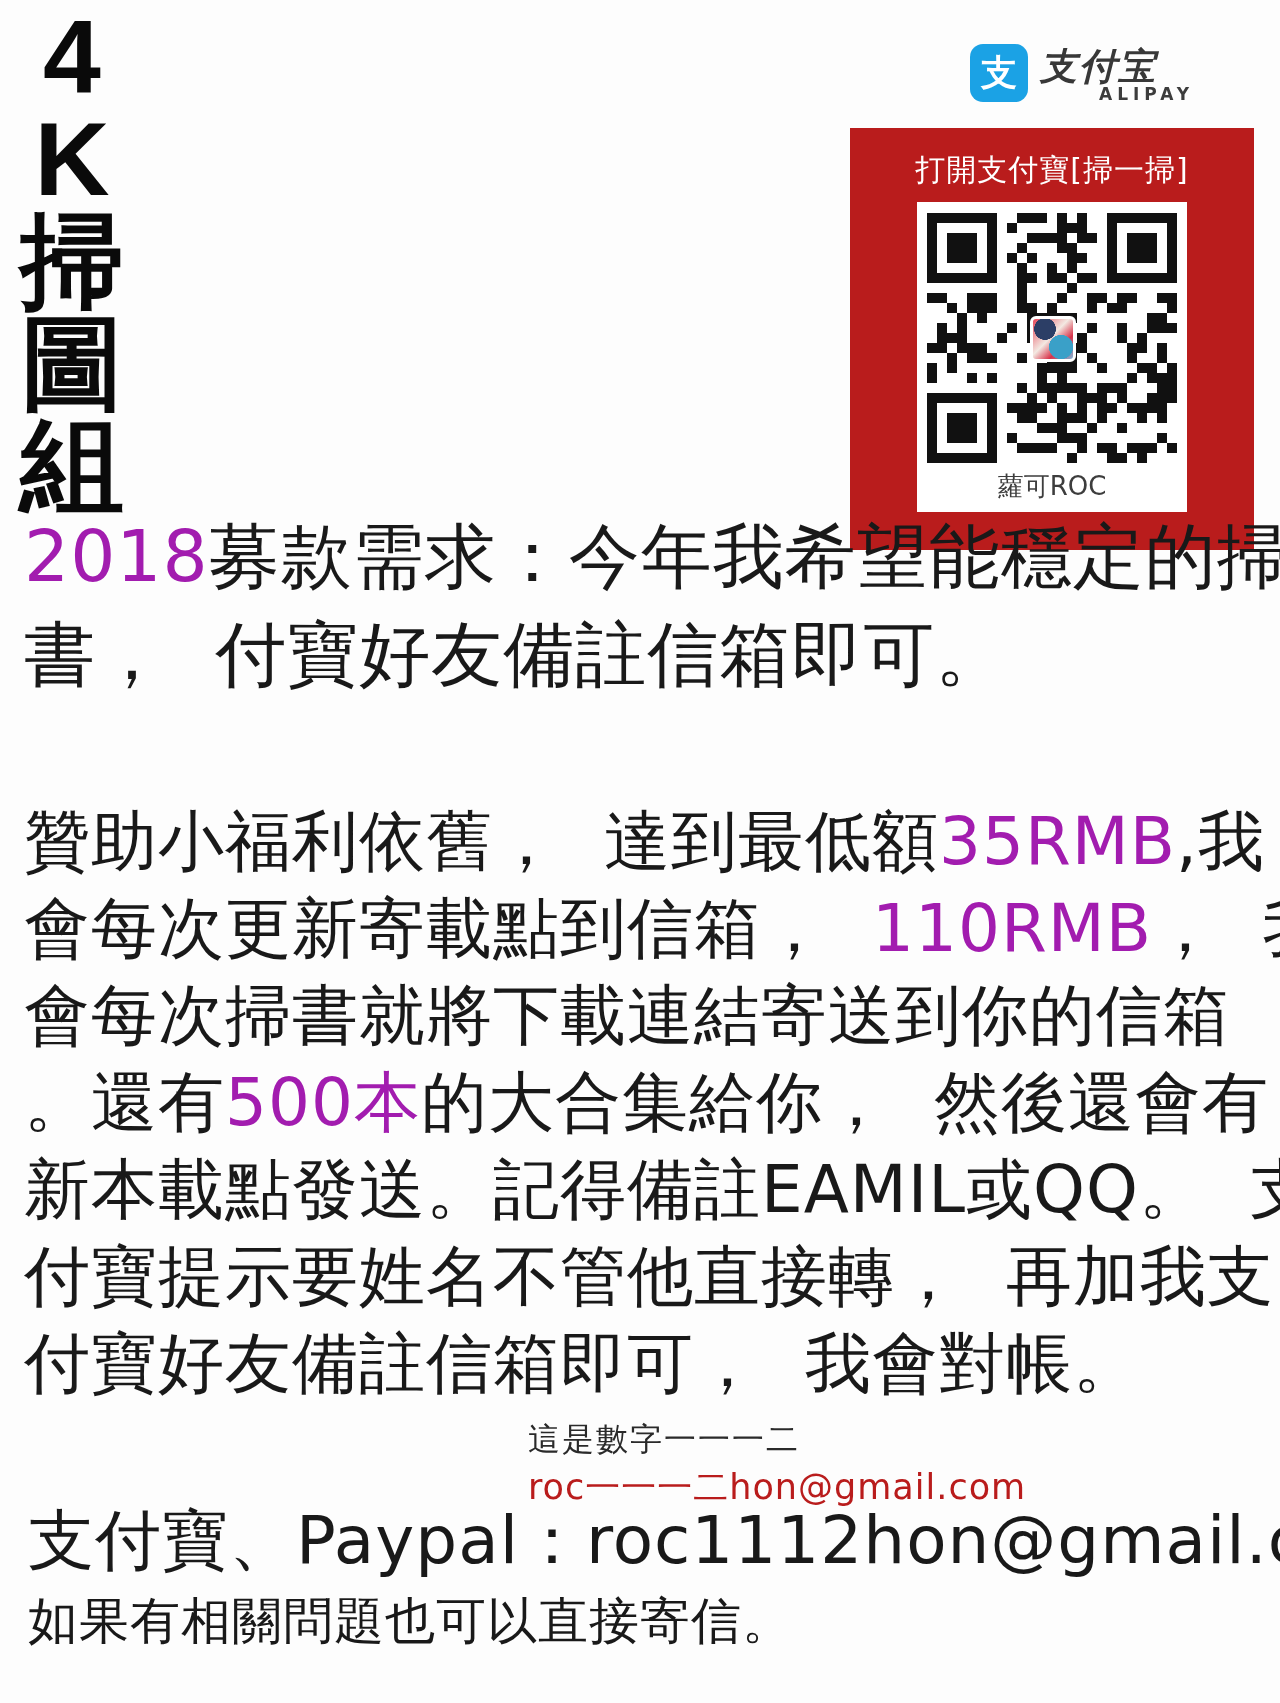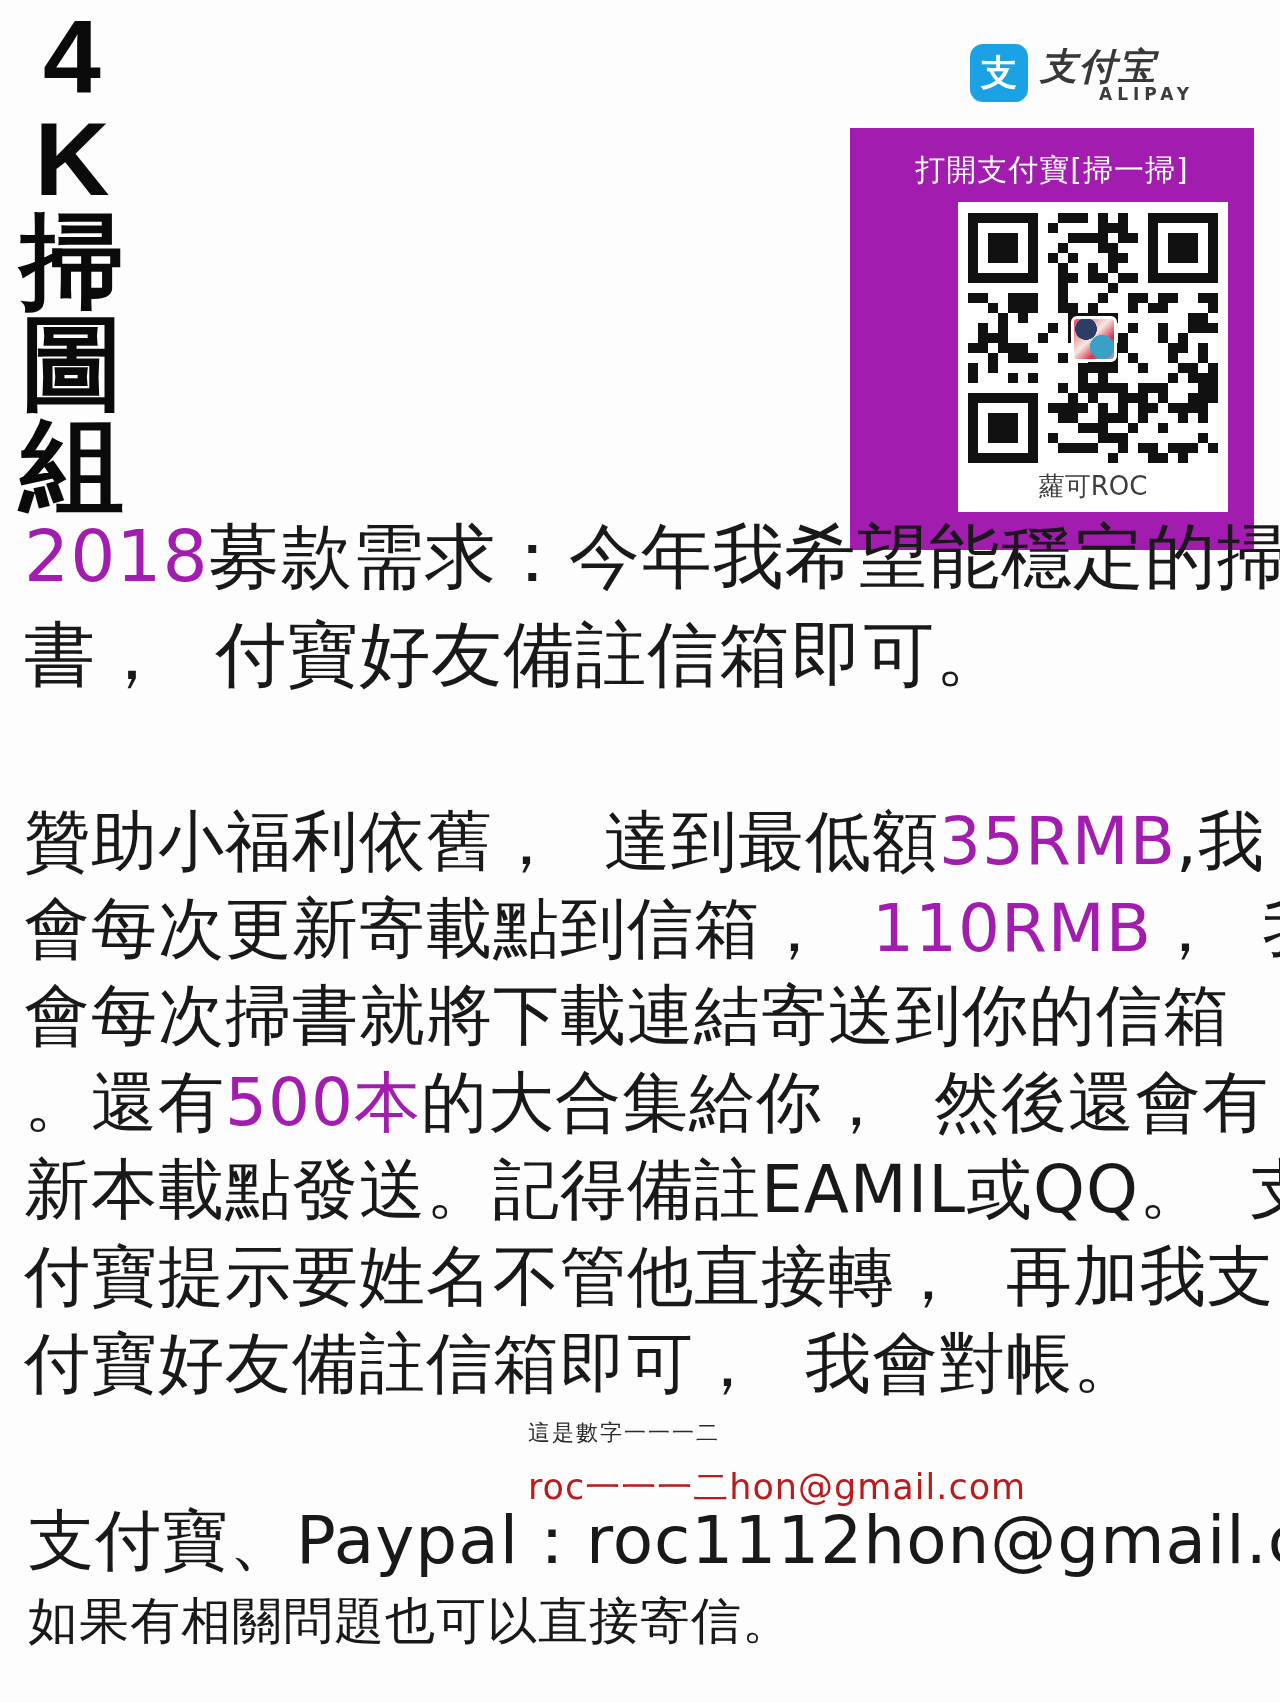--- a/index.html
+++ b/index.html
@@ -35,31 +35,30 @@
     font-size:37px; font-weight:600; color:#383838; letter-spacing:2px;font-style:italic;
   }
   #alipay-brand-en {
     position:absolute; left:1099px; top:84px;
     font-size:17px; font-weight:600; color:#3c3c3c; letter-spacing:5px;
   }
 
   
   #qr-card {
     position:absolute; left:850px; top:128px; width:404px; height:422px;
-    background:#a21caf;
+    background:#b91c1c;
   }
   #qr-card .card-header {
     position:absolute; top:22px; left:0; width:100%;
     text-align:center; color:#ffffff; font-size:30px; font-weight:500;
     letter-spacing:1px;
   }
   .qr-panel {
     position:absolute; left:67px; top:74px; width:270px; height:310px;
     background:#ffffff;
-    margin-left:41px;
   }
   .qr-svg { position:absolute; left:10px; top:11px; }
   .qr-avatar {
     position:absolute; left:113px; top:114px; width:46px; height:46px;
     border-radius:6px; border:3px solid #fff;
     background:
       radial-gradient(circle at 30% 25%, #2c3e66 0 26%, transparent 27%),
       radial-gradient(circle at 70% 70%, #3aa0c8 0 30%, transparent 31%),
       linear-gradient(135deg, #e8485a 0%, #f3e9e2 45%, #d8334a 70%, #7fb6d9 100%);
   }
@@ -72,21 +71,21 @@
   .hw { position:absolute; white-space:pre-wrap; }
   .hw-line { white-space:pre; }
   #para-1 { left:24px; top:508px; }
   #para-1 .hw-line { font-size:71px; line-height:98px; letter-spacing:1px; }
   #para-2 { left:24px; top:798px; }
   #para-2 .hw-line { font-size:66px; line-height:87px; letter-spacing:1px; }
   .red { color:#a21caf; }
 
   #note-line-1 {
     position:absolute; left:528px; top:1418px;
-    font-size:22px; color:#2a2a2a; letter-spacing:2px;
+    font-size:32px; color:#2a2a2a; letter-spacing:2px;
   }
   #note-line-2 {
     position:absolute; left:528px; top:1464px;
     font-size:35px; color:#b91c1c; letter-spacing:1px;
   }
 
   #footer-line-1 {
     position:absolute; left:28px; top:1496px;
     font-size:66px; color:#191919; letter-spacing:1px; white-space:pre;
   }

